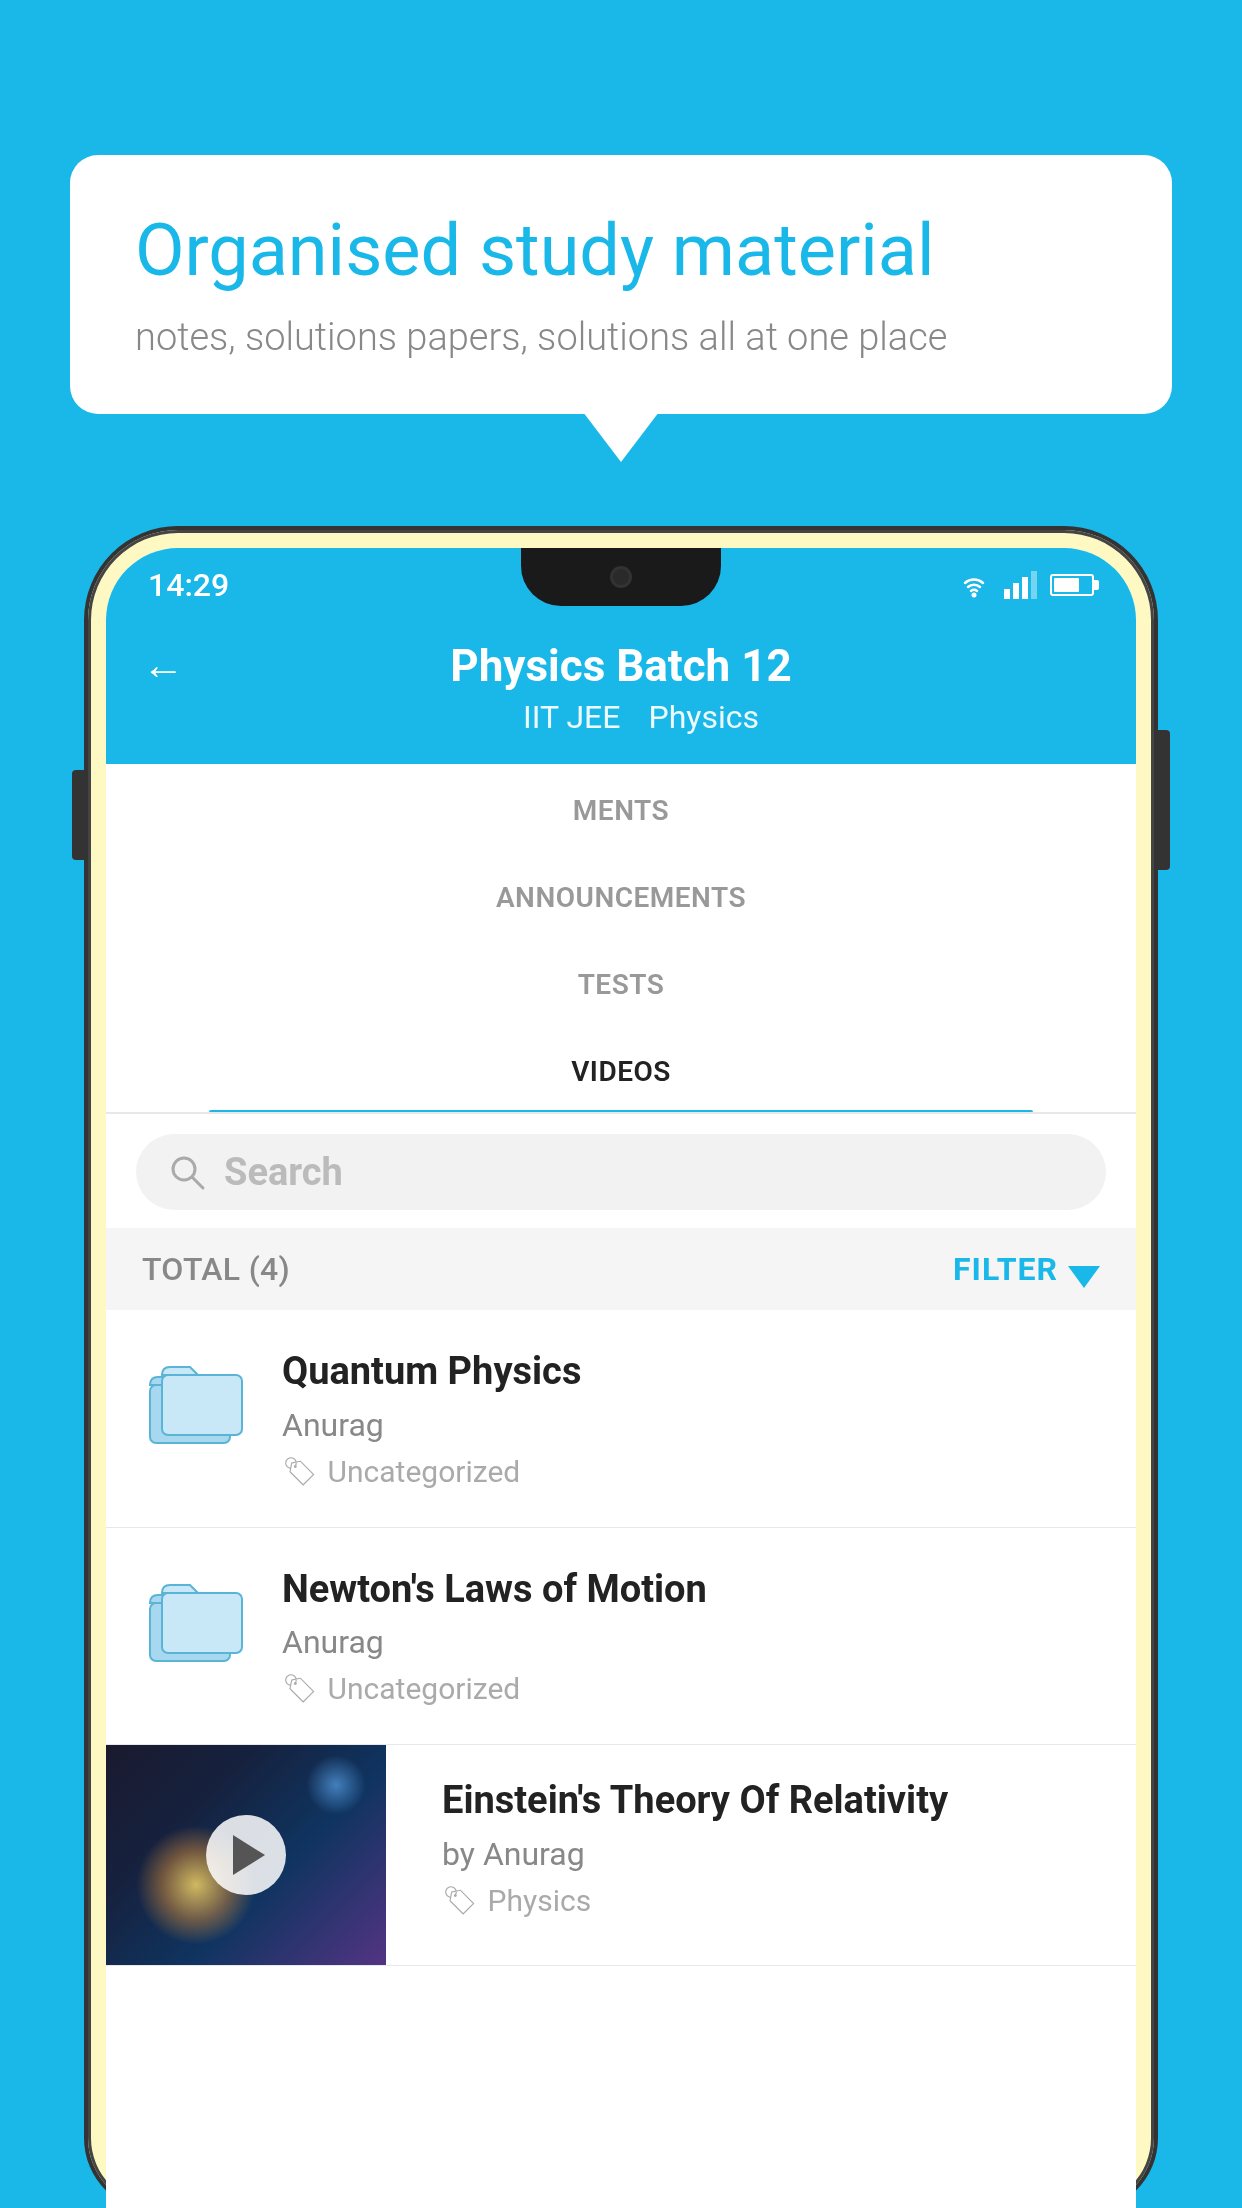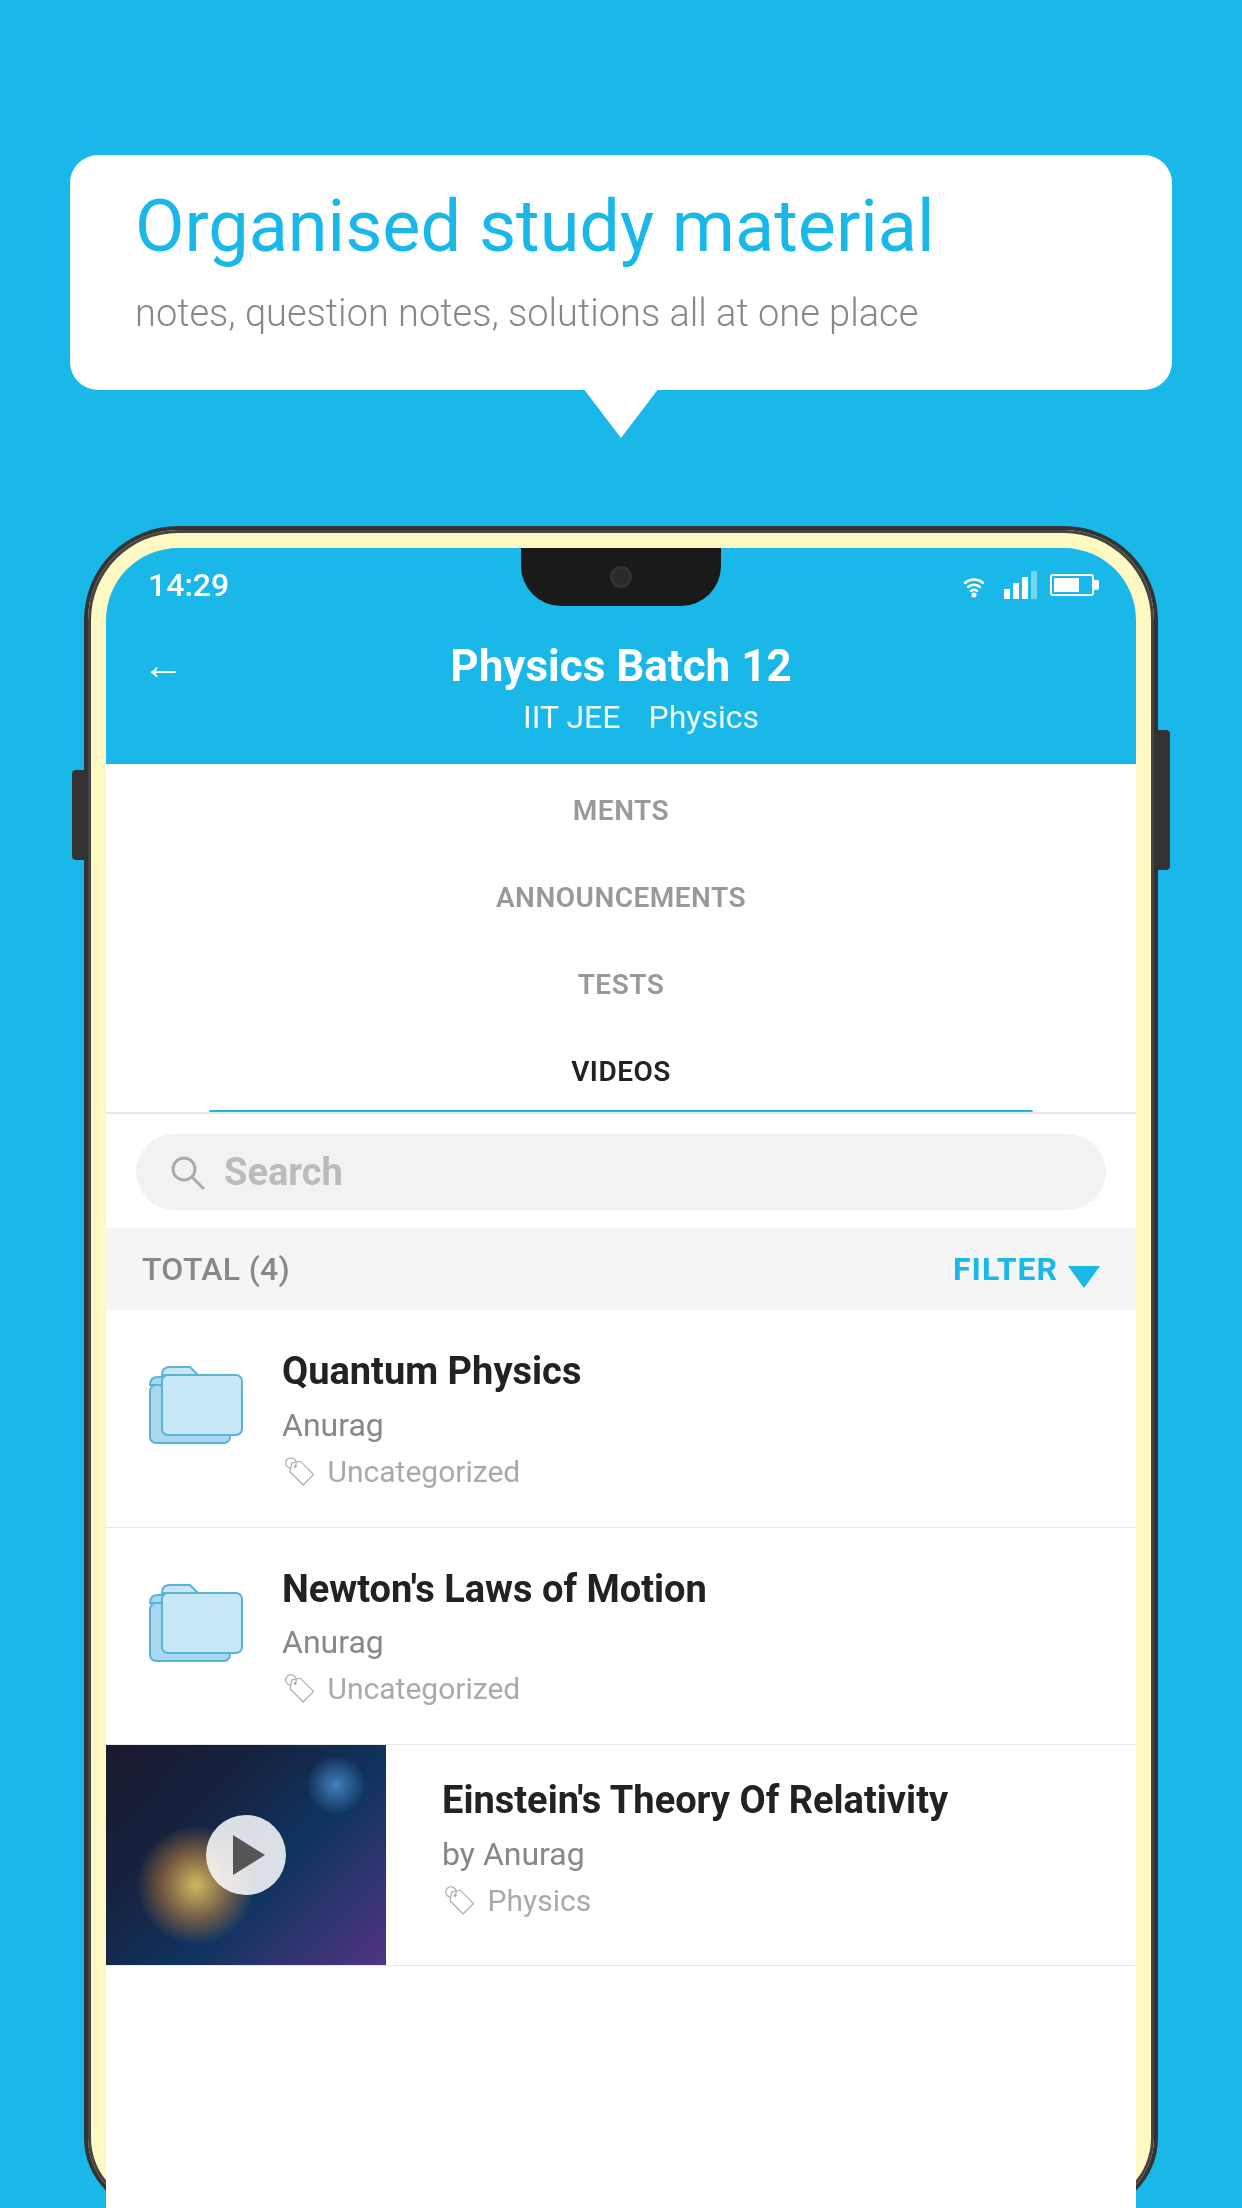--- a/index.html
+++ b/index.html
@@ -17,21 +17,21 @@
     .speech-bubble-container {
       position: absolute;
       top: 155px;
       left: 70px;
       right: 70px;
     }
 
     .speech-bubble {
       background: white;
       border-radius: 28px;
-      padding: 31px 65px 55px 65px;
+      padding: 55px 65px 55px 65px;
       position: relative;
     }
 
     .speech-bubble::after {
       content: '';
       position: absolute;
       bottom: -48px;
       left: 50%;
       transform: translateX(-50%);
       width: 0;
@@ -464,21 +464,21 @@
       align-items: center;
       gap: 10px;
     }
   </style>
 </head>
 <body>
 
 <div class="speech-bubble-container">
   <div class="speech-bubble">
     <div class="bubble-title">Organised study material</div>
-    <div class="bubble-subtitle">notes, question notes, solutions all at one place</div>
+    <div class="bubble-subtitle">notes, solutions papers, solutions all at one place</div>
   </div>
 </div>
 
 <div class="phone-wrapper">
   <div class="phone-outer">
     <div class="phone-screen">
 
       <div class="notch">
         <div class="notch-camera"></div>
       </div>

